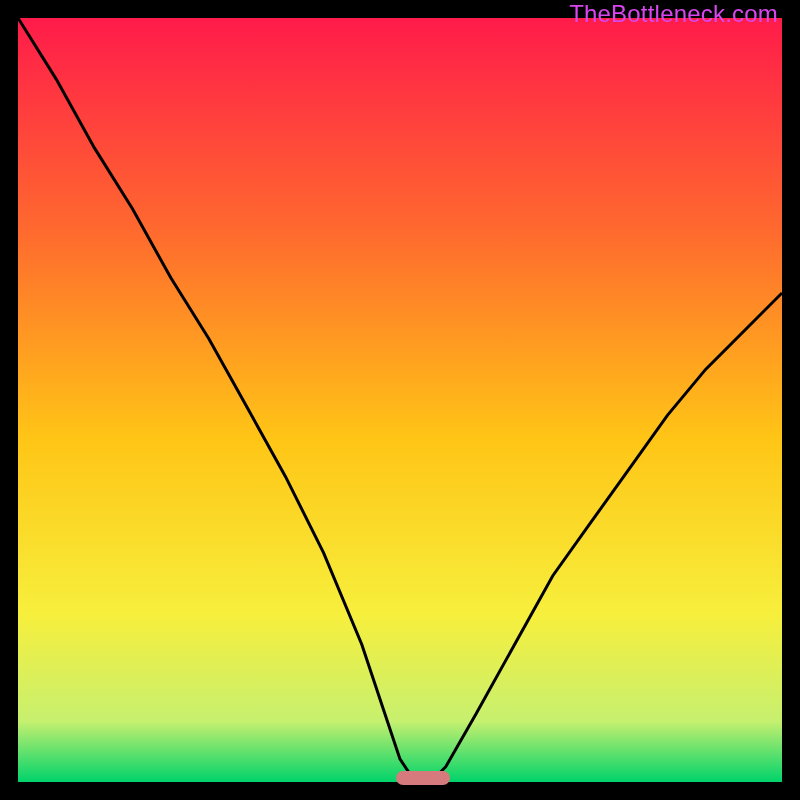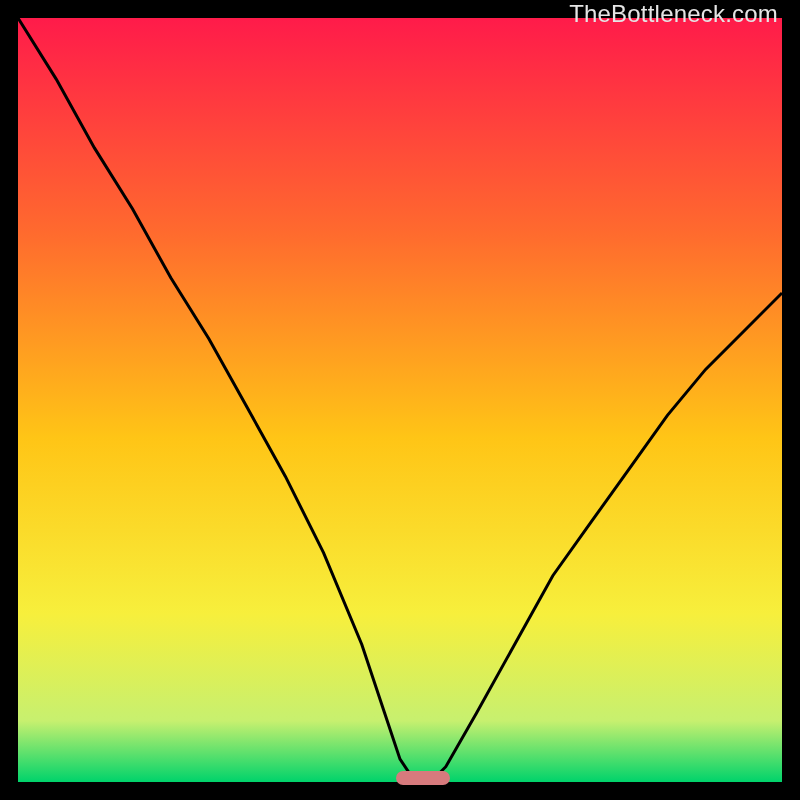--- a/index.html
+++ b/index.html
@@ -23,21 +23,21 @@
     position: absolute;
     left: 0;
     top: 0;
     width: 764px;
     height: 764px;
   }
   .watermark {
     position: absolute;
     top: 0px;
     right: 22px;
-    color: #e5e5e5;
+    color: #d946ef;
     font-size: 24px;
     font-weight: 500;
     letter-spacing: 0.2px;
   }
   .marker {
     position: absolute;
     background: #d77a7d;
     border-radius: 8px;
     height: 14px;
   }

